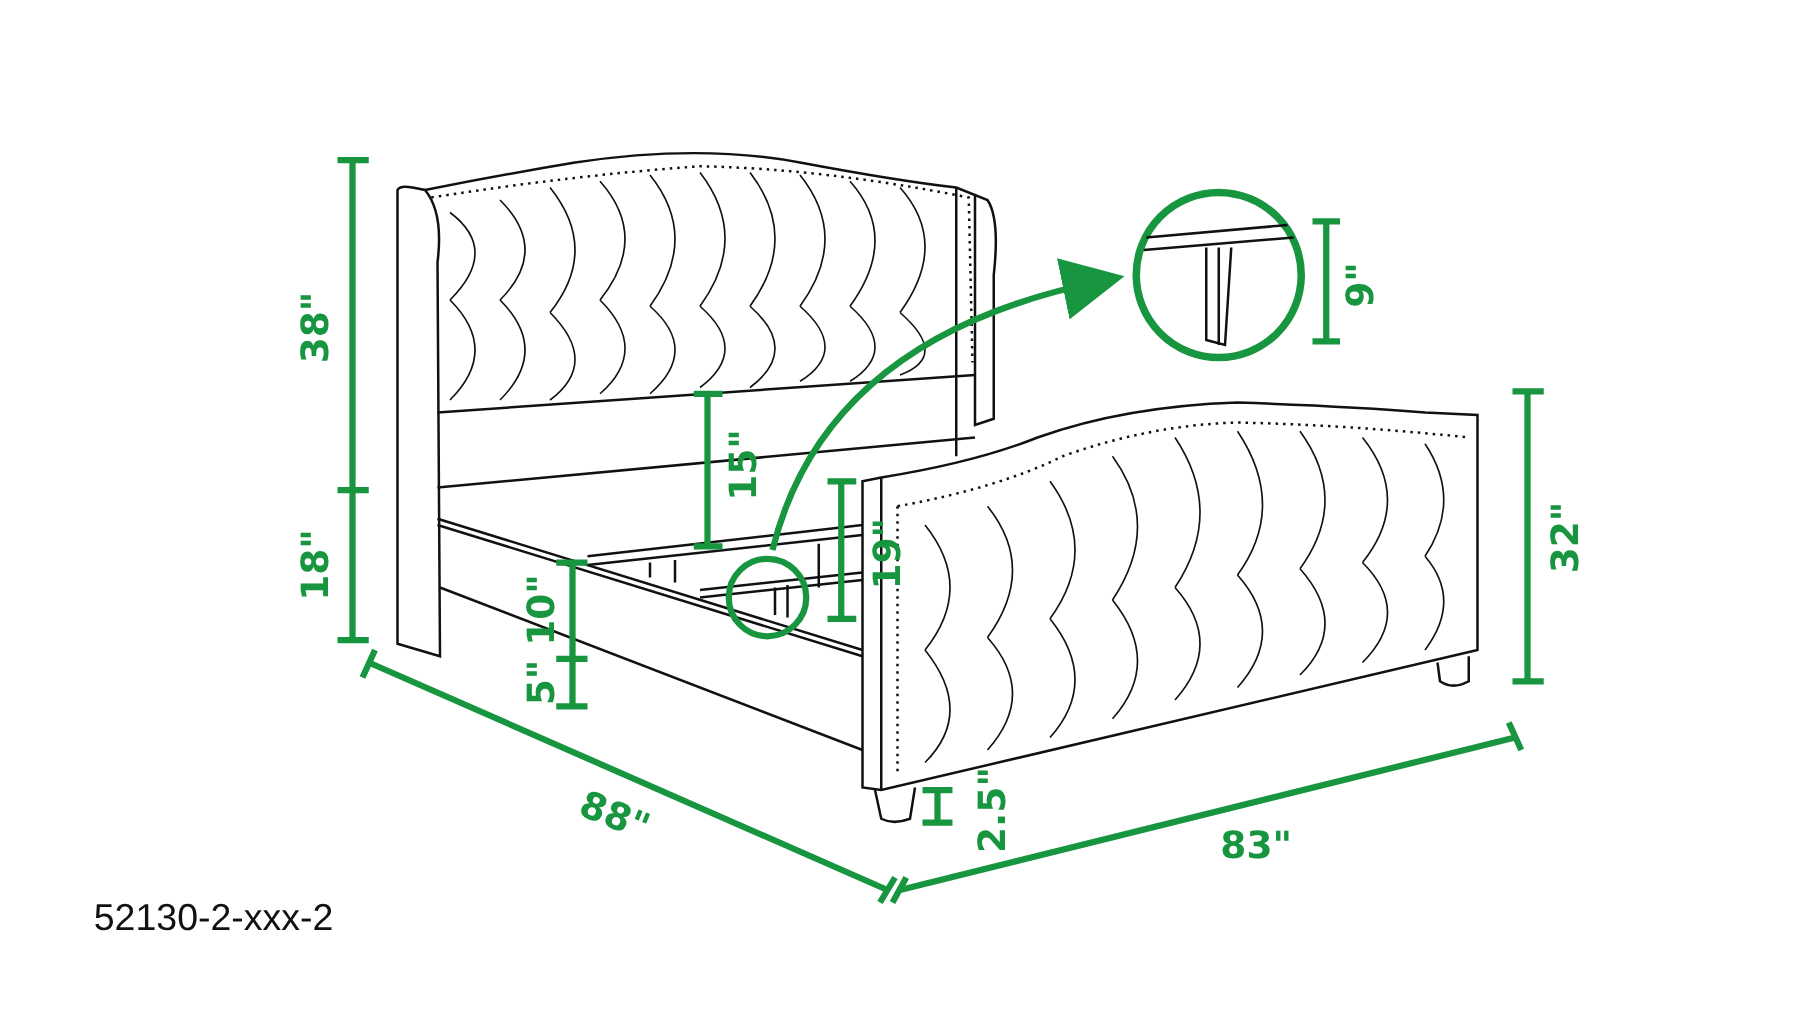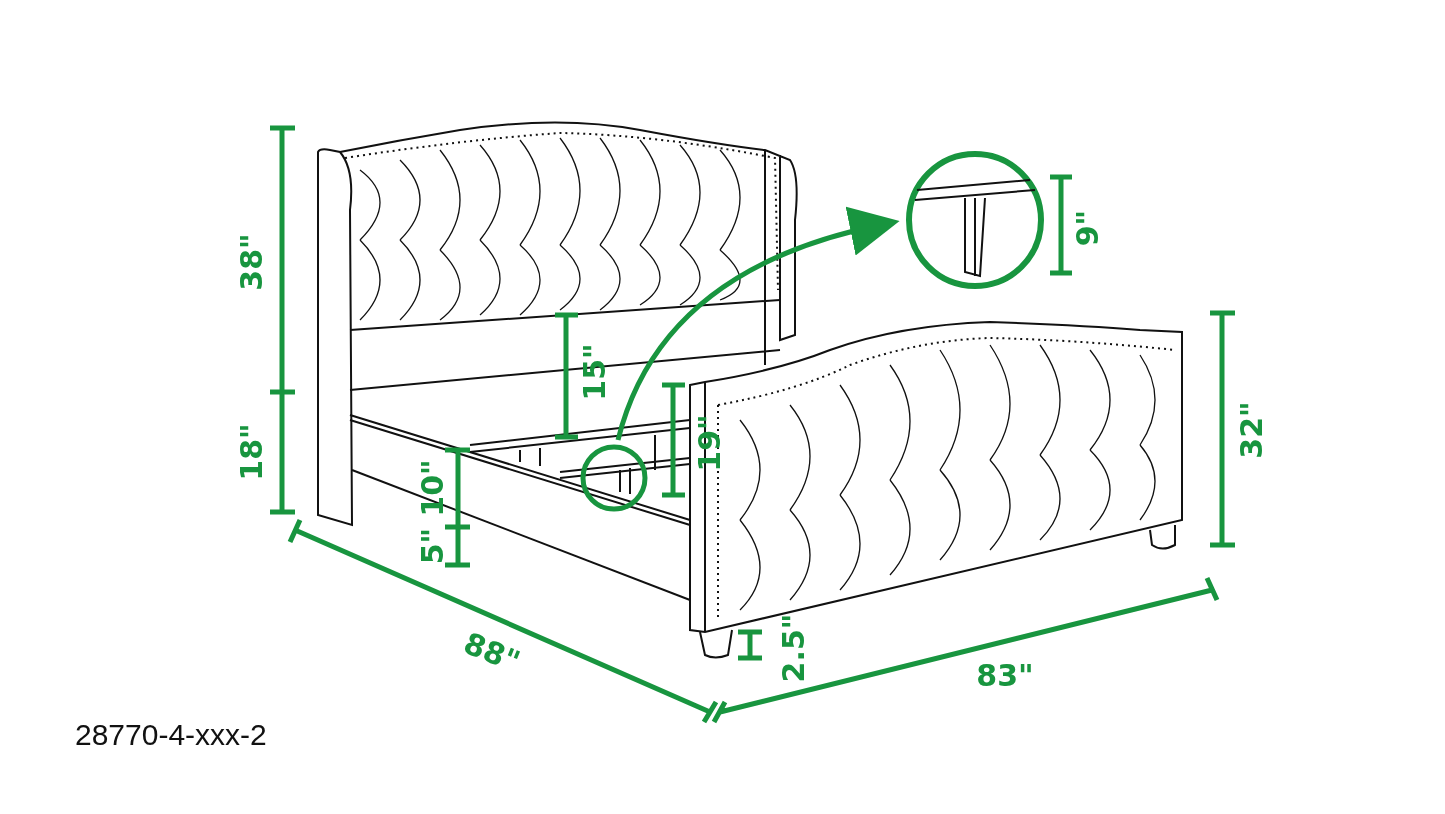--- a/index.html
+++ b/index.html
@@ -86,13 +86,13 @@
   <text class="dim" transform="translate(443,488) rotate(-90)" text-anchor="middle">10"</text>
   <text class="dim" transform="translate(443,546) rotate(-90)" text-anchor="middle">5"</text>
   <text class="dim" transform="translate(720,443) rotate(-90)" text-anchor="middle">19"</text>
   <text class="dim" transform="translate(1098,228) rotate(-90)" text-anchor="middle">9"</text>
   <text class="dim" transform="translate(1262,430) rotate(-90)" text-anchor="middle">32"</text>
   <text class="dim" transform="translate(804,648) rotate(-90)" text-anchor="middle">2.5"</text>
   <text class="dim" x="488" y="662" text-anchor="middle" transform="rotate(22 488 662)">88"</text>
   <text class="dim" x="1005" y="686" text-anchor="middle">83"</text>
 </svg>
 
-<div class="code">28770-4-xxx-2</div>
+<div class="code">52130-2-xxx-2</div>
 
 </body></html>

